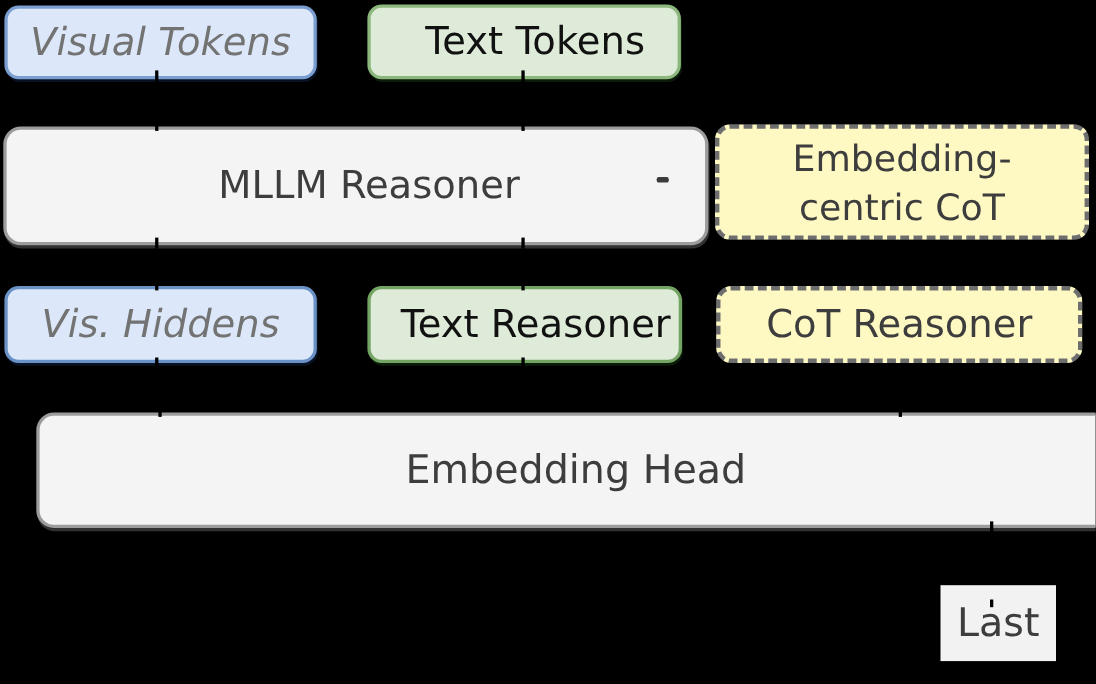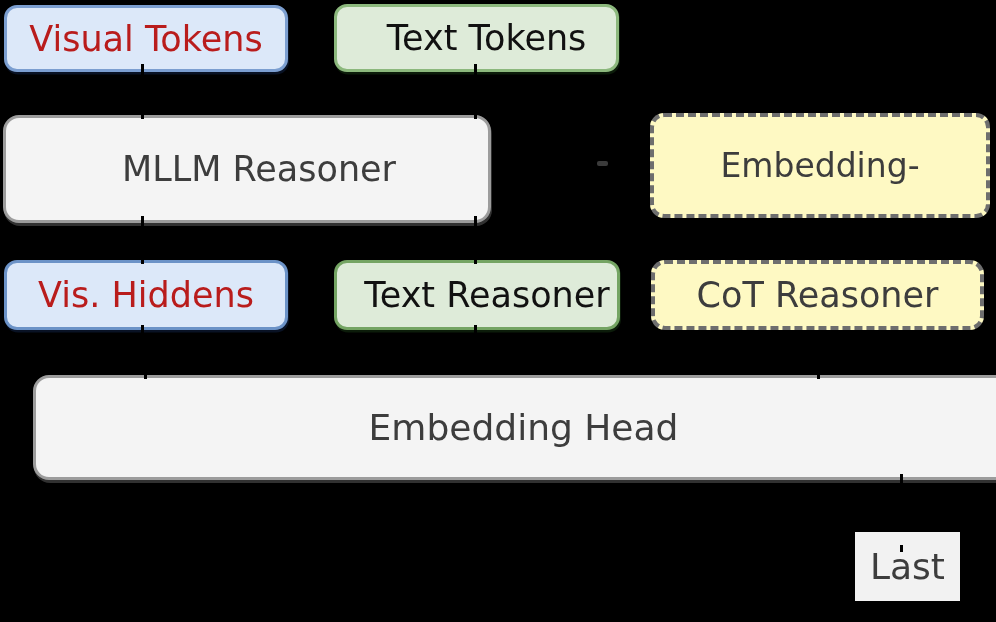--- a/index.html
+++ b/index.html
@@ -22,21 +22,22 @@
     align-items: center;
     justify-content: center;
     text-align: center;
     white-space: nowrap;
   }
   .blue {
     background: #dce8f9;
     border: 3.5px solid #7b9ed0;
     border-radius: 13px;
     box-shadow: 1px 2.5px 0 rgba(20, 40, 80, 0.45);
-    color: #b91c1c;
+    color: #737373;
+    font-style: italic;
   }
   .blue2 { border-color: #6b92c7; text-align: right; }
   .green {
     background: #deebd9;
     border: 3.5px solid #8cb87d;
     border-radius: 13px;
     box-shadow: 1px 2.5px 0 rgba(30, 70, 25, 0.40);
     color: #111111;
     padding-left: 20px;
   }
@@ -57,21 +58,21 @@
   .plain {
     background: #f2f2f2;
     border: none;
     border-radius: 0;
     color: #3d3d3d;
   }
 
   
   #visual-tokens   { left: 4px;   top: 5px;   width: 284px; height: 67px; font-size: 35px; }
   #text-tokens     { left: 334px; top: 4px;   width: 285px; height: 68px; font-size: 35px; }
-  #mllm-reasoner   { left: 3px;   top: 115px; width: 488px; height: 108px; font-size: 35px; padding-left: 24px; }
+  #mllm-reasoner   { left: 3px;   top: 115px; width: 641px; height: 108px; font-size: 35px; padding-left: 24px; }
   #embedding-cot   { left: 650px; top: 113px; width: 340px; height: 105px; font-size: 33px; line-height: 45px; }
   #vis-hiddens     { left: 4px;   top: 260px; width: 284px; height: 70px; font-size: 35px; }
   #text-hiddens    { left: 334px; top: 260px; width: 286px; height: 70px; font-size: 35px; }
   #cot-hiddens     { left: 651px; top: 260px; width: 333px; height: 70px; font-size: 35px; }
   #embedding-head  { left: 4px;   top: 375px; width: 981px; height: 105px; font-size: 36px; margin-left: 29px; }
   #last-chip       { left: 855px; top: 532px; width: 105px; height: 69px; font-size: 36px; }
 
   
   .connector-dash {
     position: absolute;
@@ -117,20 +118,21 @@
   </div>
 
   <div id="mllm-reasoner" class="node gray-solid">
     <span>MLLM Reasoner</span>
   </div>
 
   <div class="connector-dash"></div>
 
   <div id="embedding-cot" class="node gray-dashed">
     <span>Embedding-</span>
+    <span>centric CoT</span>
   </div>
 
   <div id="vis-hiddens" class="node blue blue2">
     <span>Vis. Hiddens</span>
   </div>
 
   <div id="text-hiddens" class="node green green2">
     <span>Text Reasoner</span>
   </div>
 

